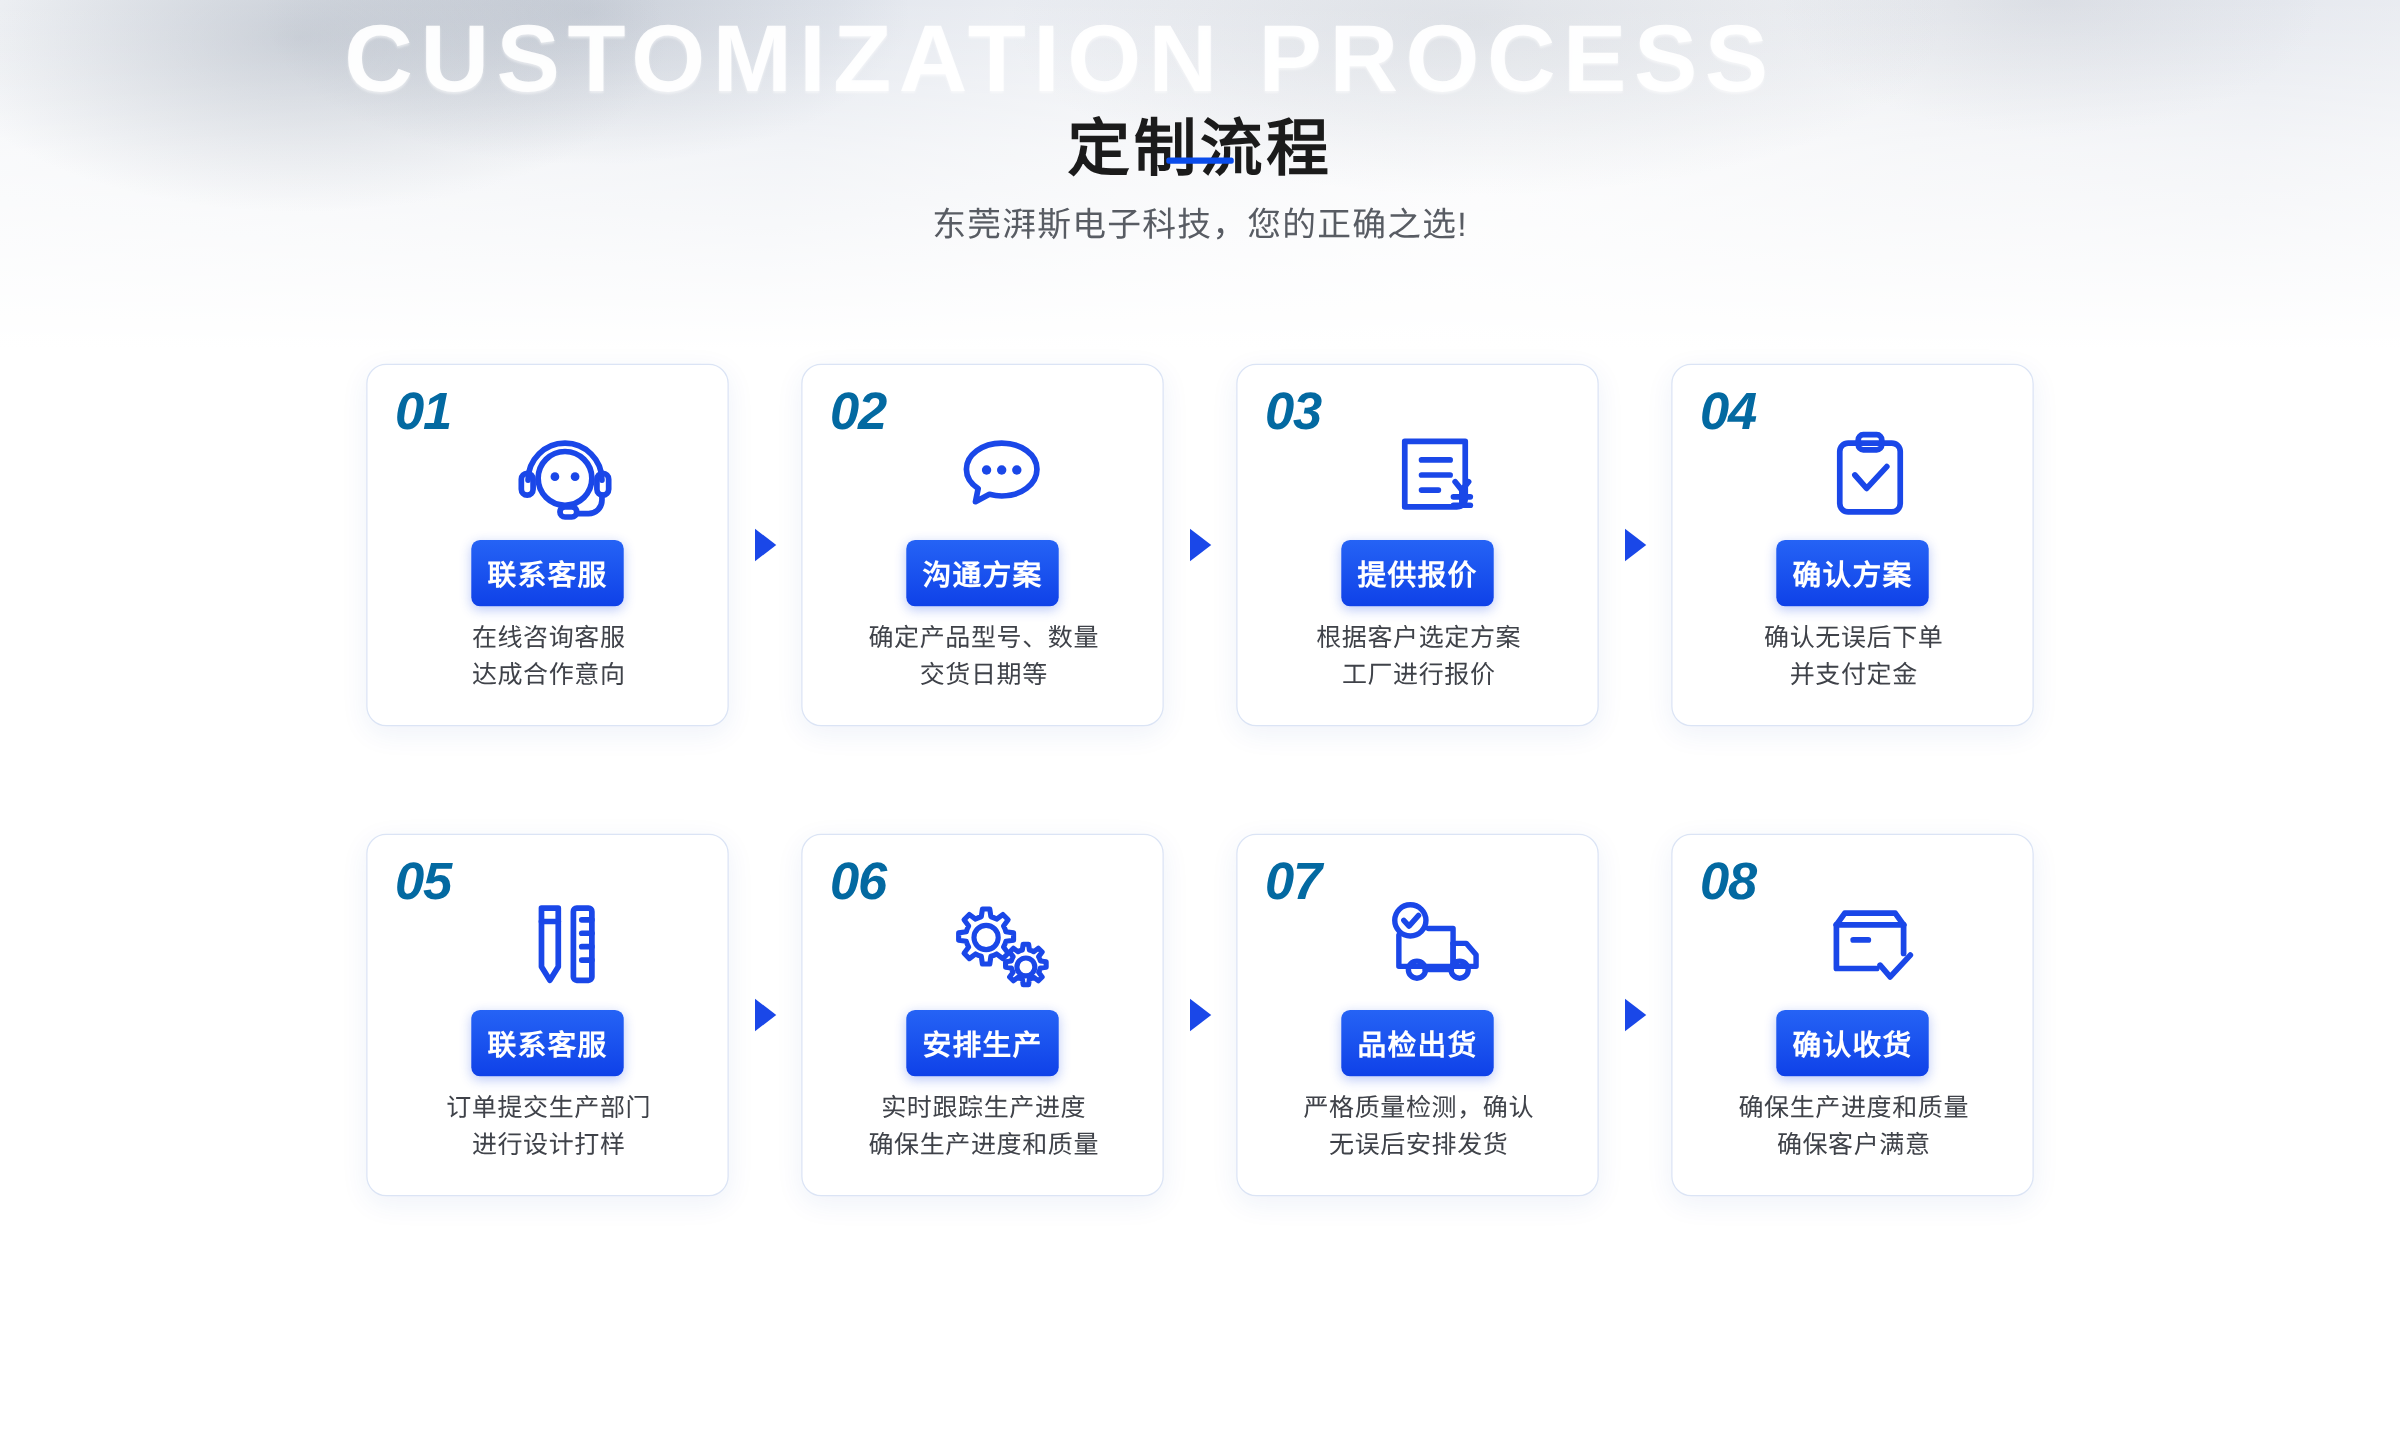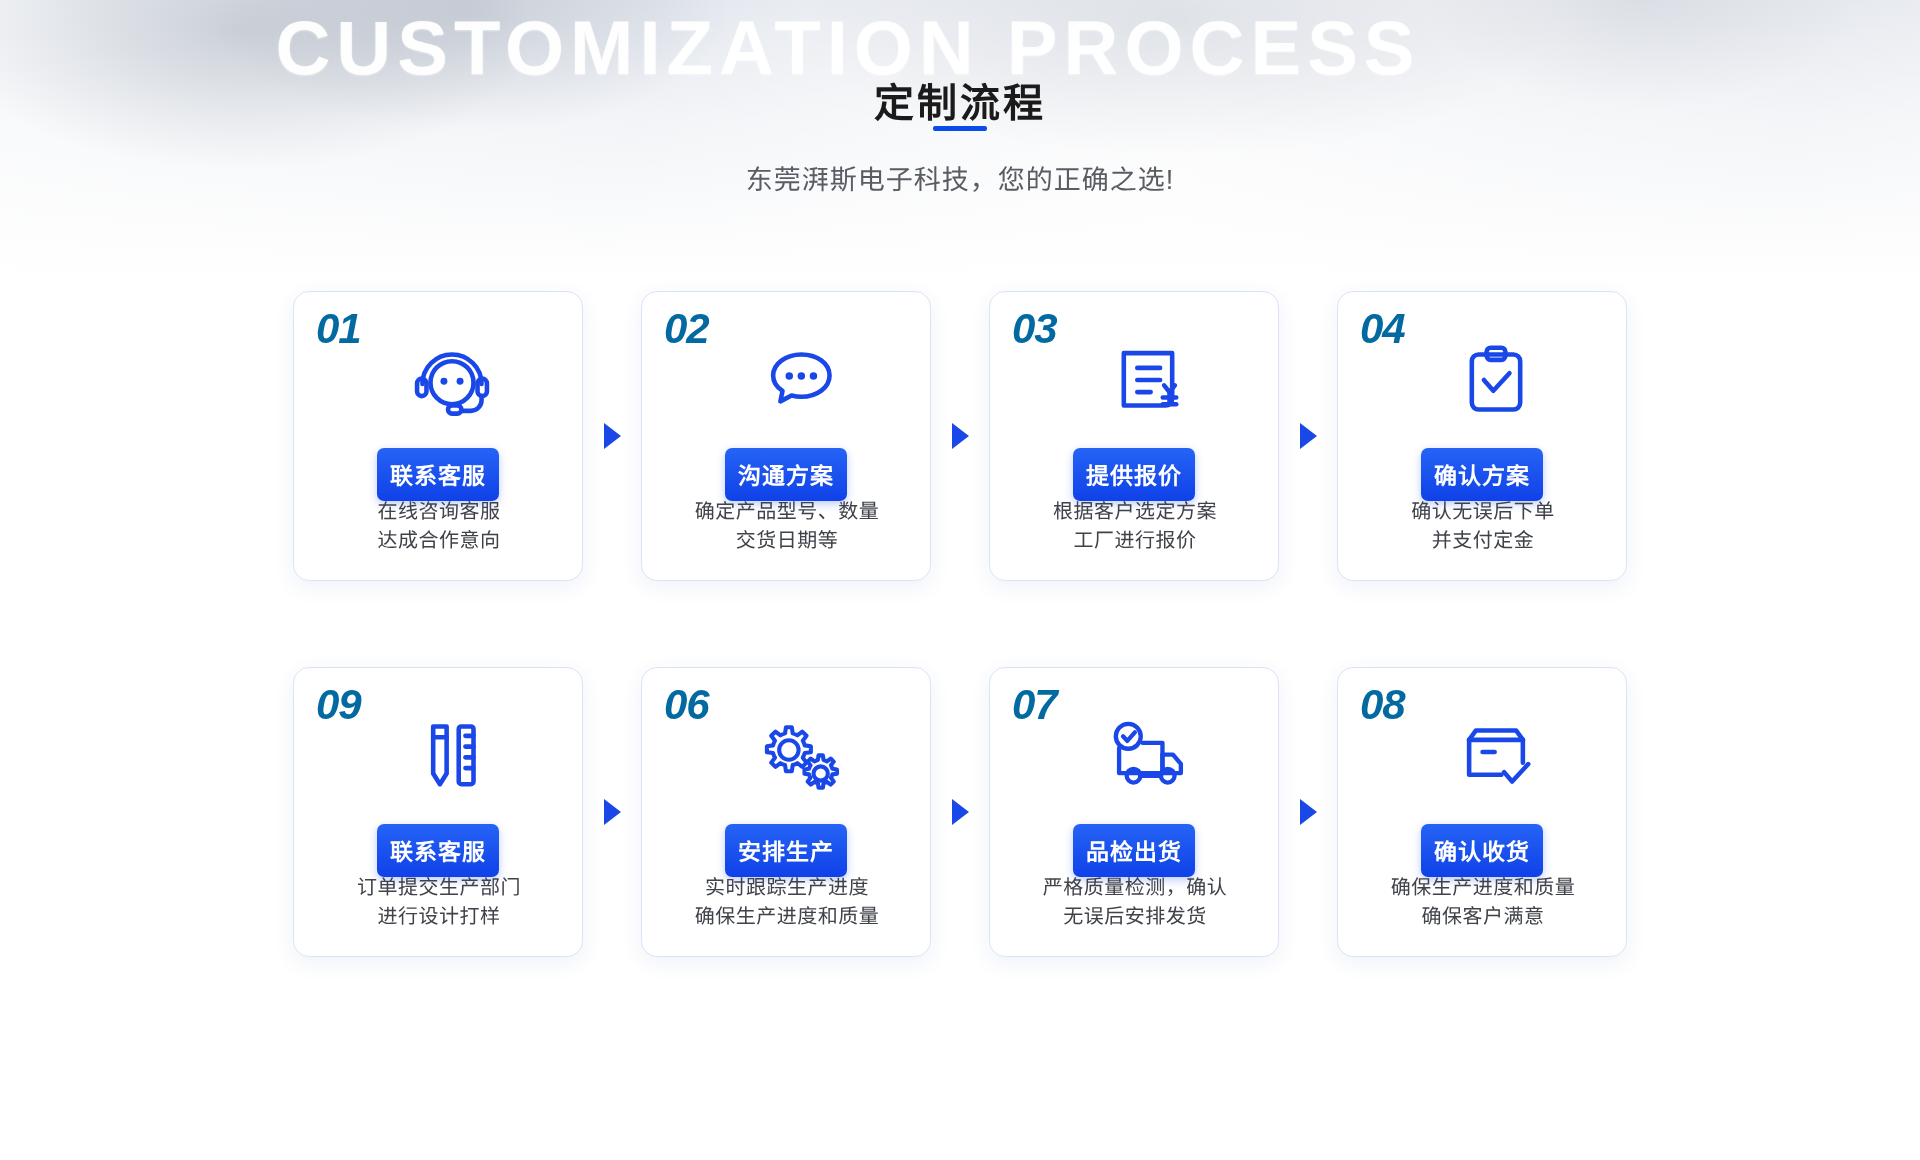--- a/index.html
+++ b/index.html
@@ -60,21 +60,21 @@
     text-shadow: 0 1px 2px rgba(255,255,255,0.5);
     user-select: none;
     white-space: nowrap;
   }
   .main-title {
     position: absolute;
     top: 44px;
     left: 0;
     width: 1920px;
     text-align: center;
-    font-size: 40px;
+    font-size: 50px;
     font-weight: 700;
     letter-spacing: 3px;
     color: #1b1b1b;
     white-space: nowrap;
   }
   .title-rule {
     position: absolute;
     top: 126px;
     left: 50%;
     transform: translateX(-50%);
@@ -144,21 +144,21 @@
     display: flex;
     align-items: center;
     justify-content: center;
     padding-left: 26px;
     box-sizing: border-box;
   }
   .icon-wrap svg { display: block; }
 
   .pill {
     position: absolute;
-    top: 156px;
+    top: 140px;
     left: 50%;
     transform: translateX(-50%);
     min-width: 122px;
     padding: 9px 11px 10px;
     box-sizing: border-box;
     background: linear-gradient(180deg, #2563f5 0%, #0f41e8 100%);
     border-radius: 7px;
     color: #ffffff;
     font-size: 23px;
     font-weight: 700;
@@ -297,21 +297,21 @@
           <span>确认无误后下单</span>
           <span>并支付定金</span>
         </div>
       </div>
 
     </div>
 
     <div class="row">
 
       <div class="card">
-        <div class="num">09</div>
+        <div class="num">05</div>
         <div class="icon-wrap">
           <svg width="86" height="86" viewBox="0 0 64 64" fill="none" stroke="#1a47e8" stroke-width="3.4" stroke-linecap="round" stroke-linejoin="round">
             <path d="M18 10h10v35l-5 8-5-8V10z"></path>
             <path d="M18 18h10"></path>
             <rect x="37" y="10" width="11" height="43" rx="2"></rect>
             <path d="M42 17h6"></path>
             <path d="M42 25h6"></path>
             <path d="M42 33h6"></path>
             <path d="M42 41h6"></path>
           </svg>

